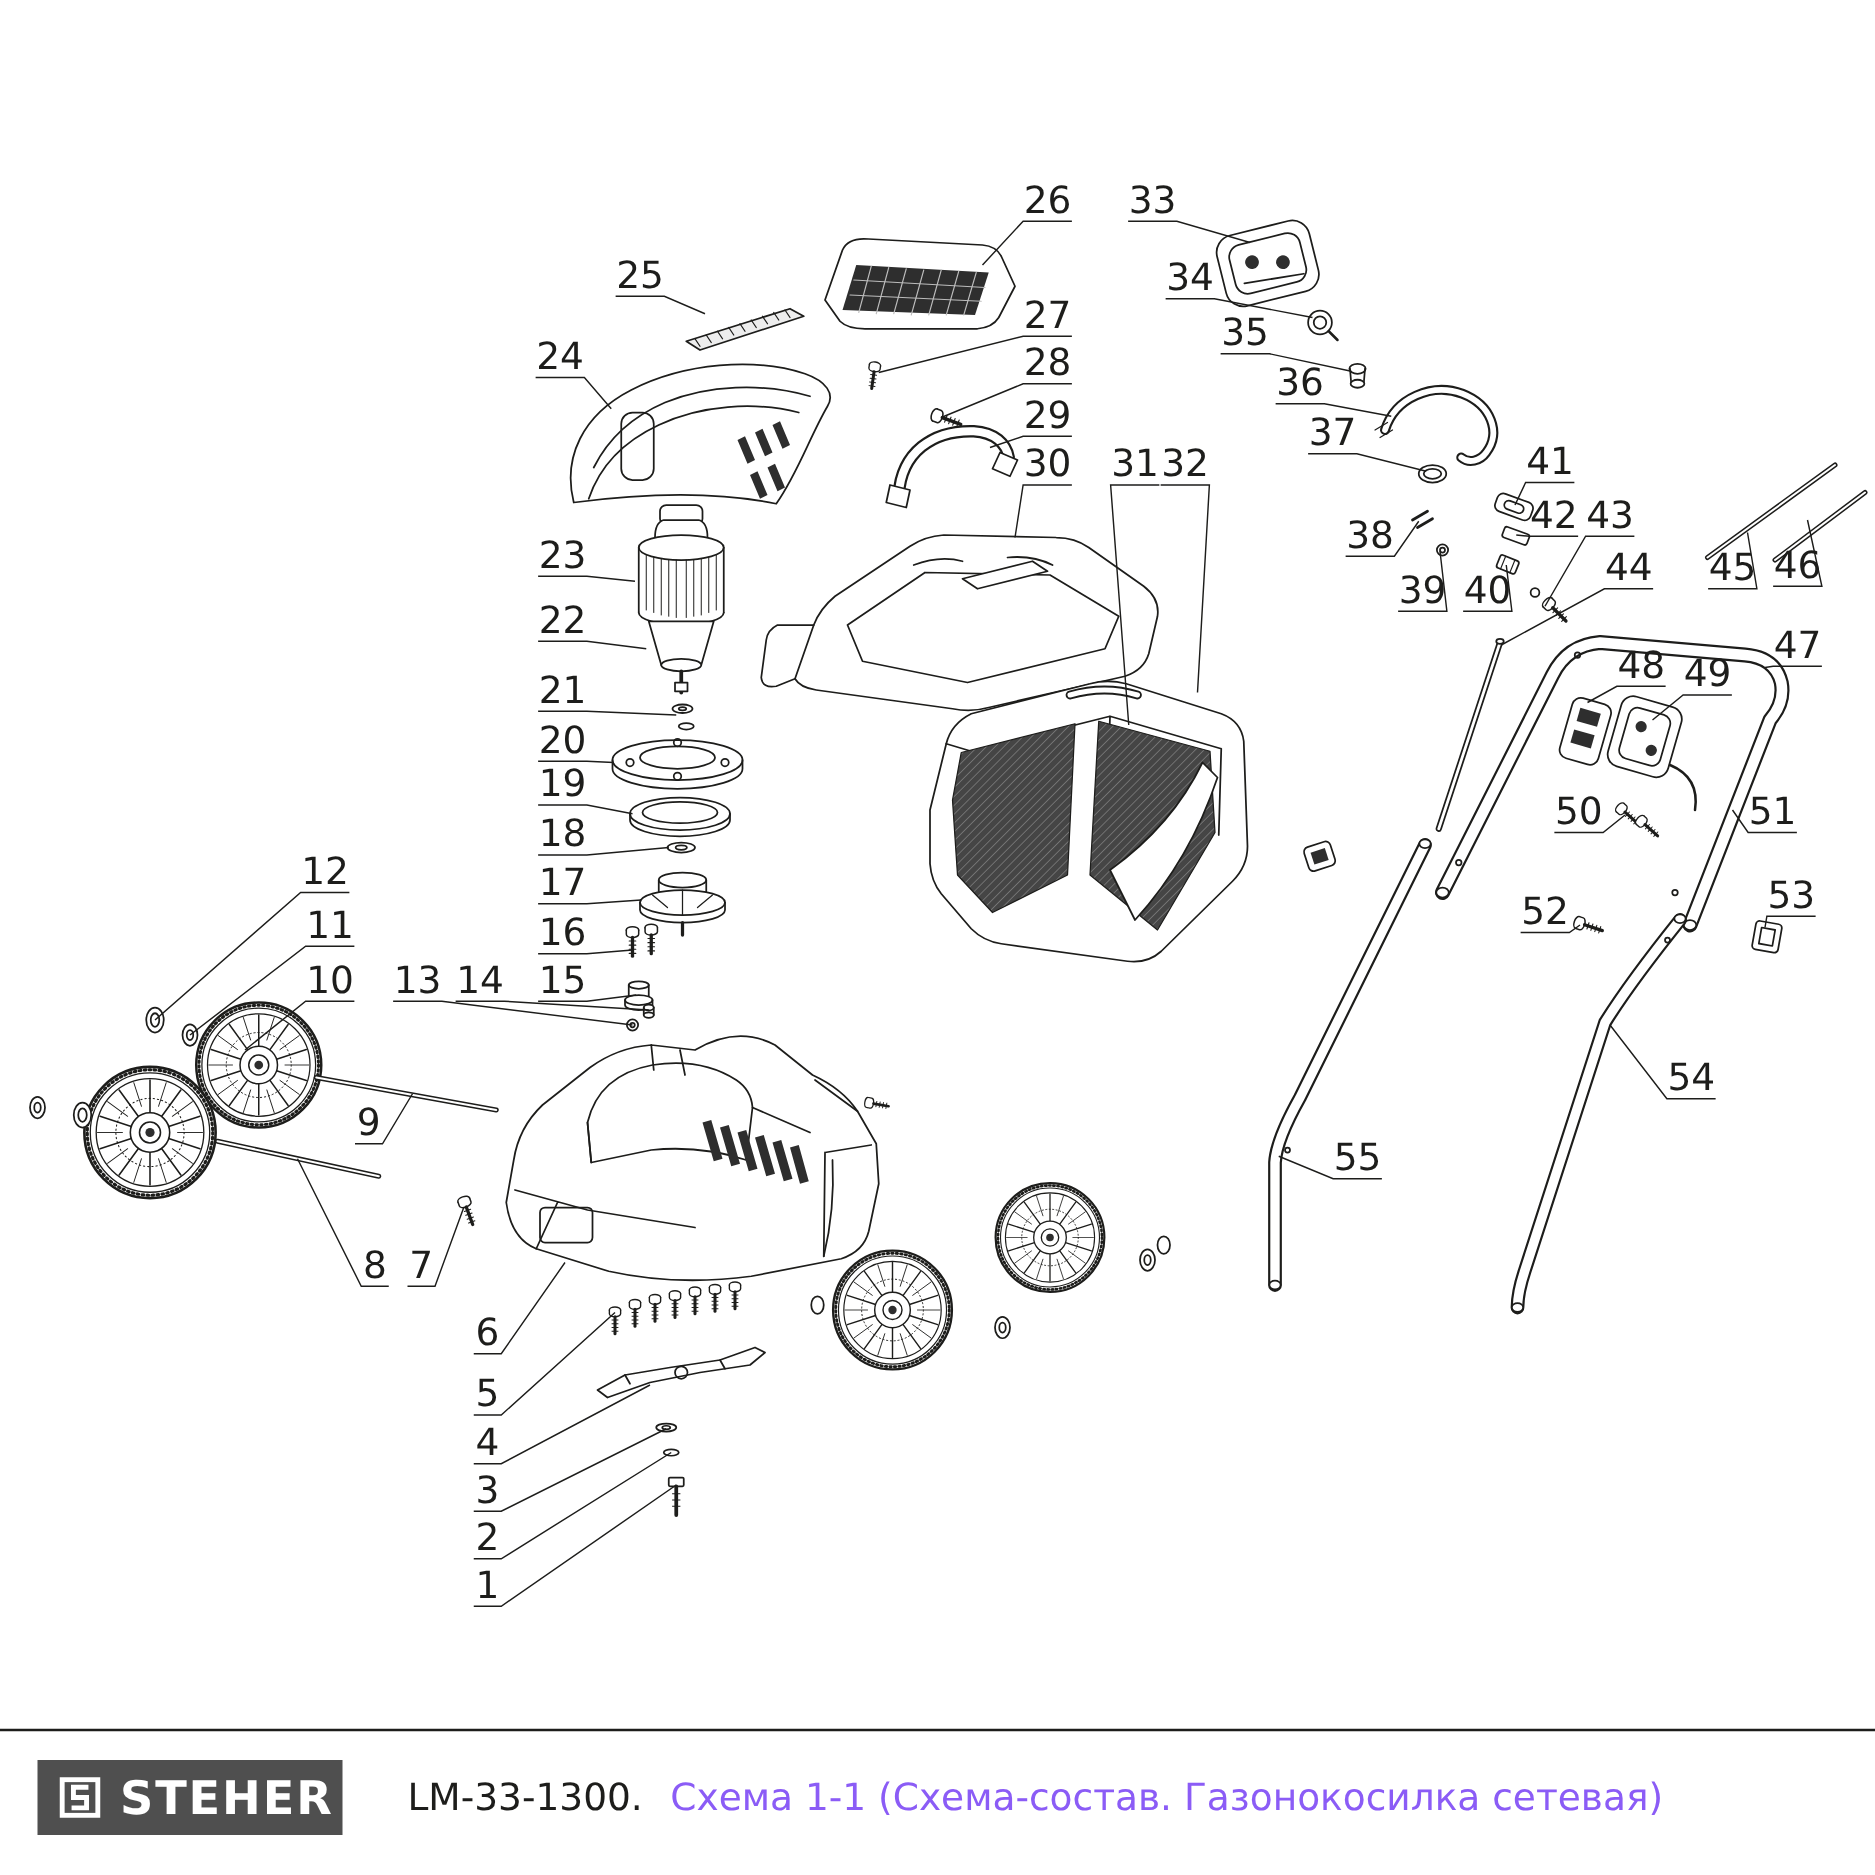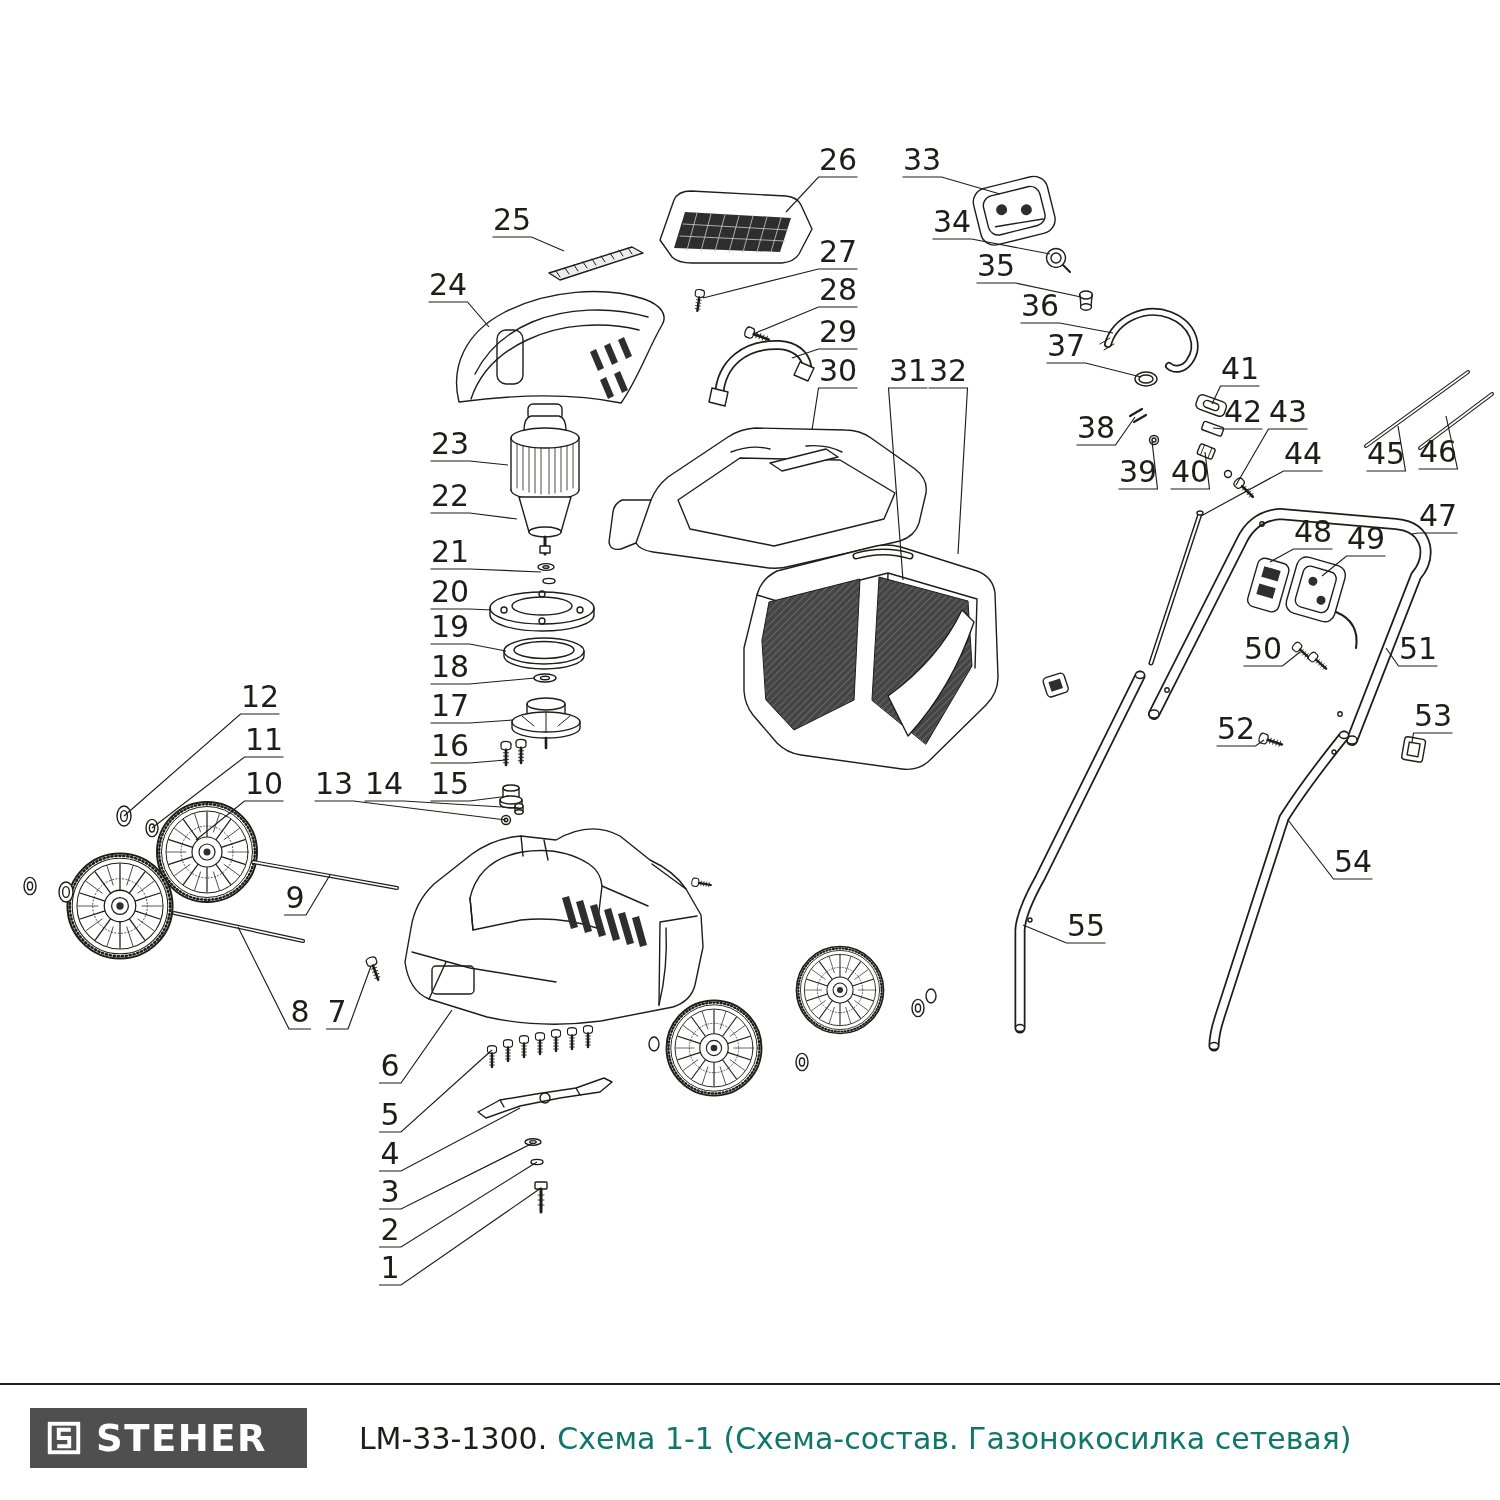--- a/index.html
+++ b/index.html
@@ -4,25 +4,25 @@
 <style>
   * { margin:0; padding:0; box-sizing:border-box; }
   html,body { width:1500px; height:1500px; background:#fff;
     font-family:"DejaVu Sans","Liberation Sans",sans-serif; color:var(--ink,#1d1d1b); }
   #stage { position:relative; width:1500px; height:1500px; overflow:hidden; background:#fff; }
   #diagram { position:absolute; top:0; left:0; }
   .callout-num { font-size:30px; fill:var(--ink,#1d1d1b); font-weight:400; }
   .callout-line { stroke:var(--ink,#1d1d1b); stroke-width:1.15; fill:none; }
   .footer-rule { position:absolute; left:0; top:1383px; width:1500px; border-top:2px solid var(--ink,#1d1d1b); }
   .footer { position:absolute; left:30px; top:1408px; display:flex; align-items:center; gap:52px; }
-  .logo { background:var(--logo_bg,#4f4f4f); display:flex; align-items:center; gap:14px; padding:11px 40px 11px 16px; height:60px; }
+  .logo { background:var(--logo_bg,#4f4f4f); display:flex; align-items:center; gap:14px; padding:11px 7px 11px 16px; height:60px; }
   .logo-text { color:#fff; font-weight:bold; font-size:37px; letter-spacing:1.5px; line-height:1; }
   .title { font-size:30px; }
   .title .model { font-weight:normal; }
-  .title .subtitle { margin-left:10px; color:#0f766e; }
+  .title .subtitle { margin-left:22px; color:#8b5cf6; }
 </style>
 </head>
 <body>
 <div id="stage">
 
 <svg id="diagram" width="1500" height="1380" viewBox="0 0 1500 1380" xmlns="http://www.w3.org/2000/svg" xmlns:xlink="http://www.w3.org/1999/xlink">
   <defs>
     <pattern id="hatch" width="5" height="5" patternUnits="userSpaceOnUse" patternTransform="rotate(45)">
       <rect width="5" height="5" fill="#454545"></rect>
       <line x1="0" y1="0" x2="0" y2="5" stroke="#8a8a8a" stroke-width="1"></line>

